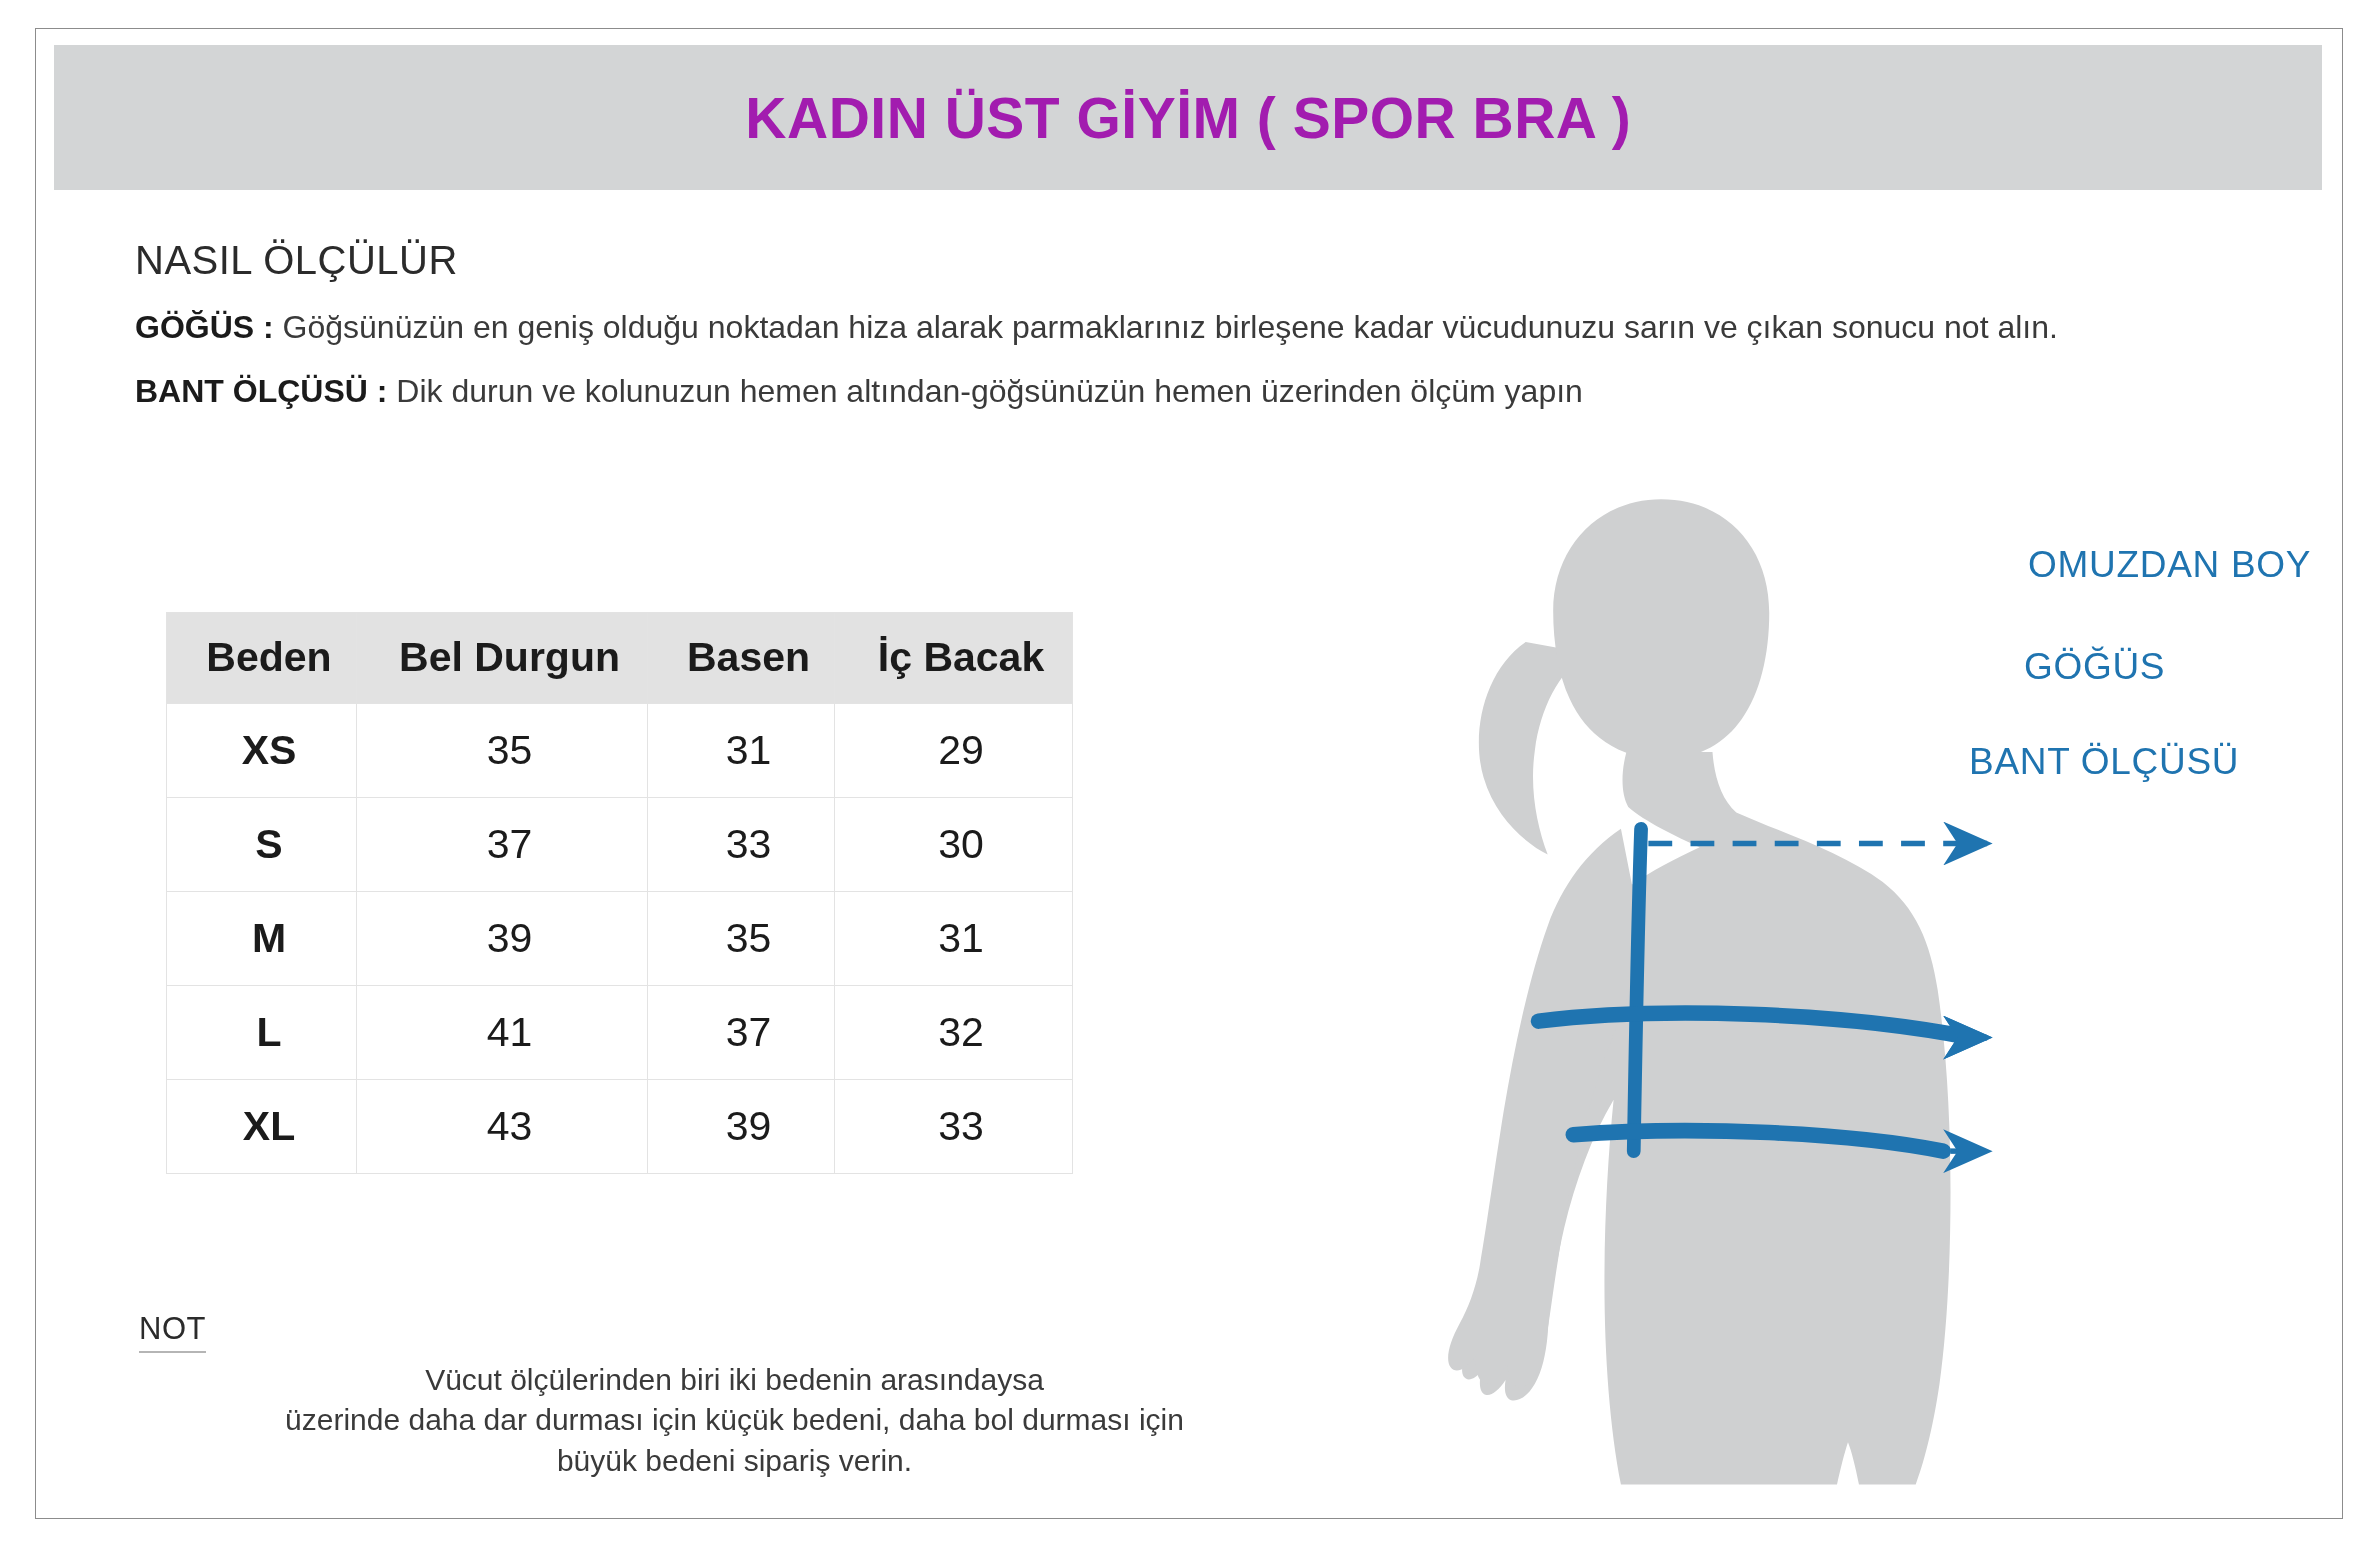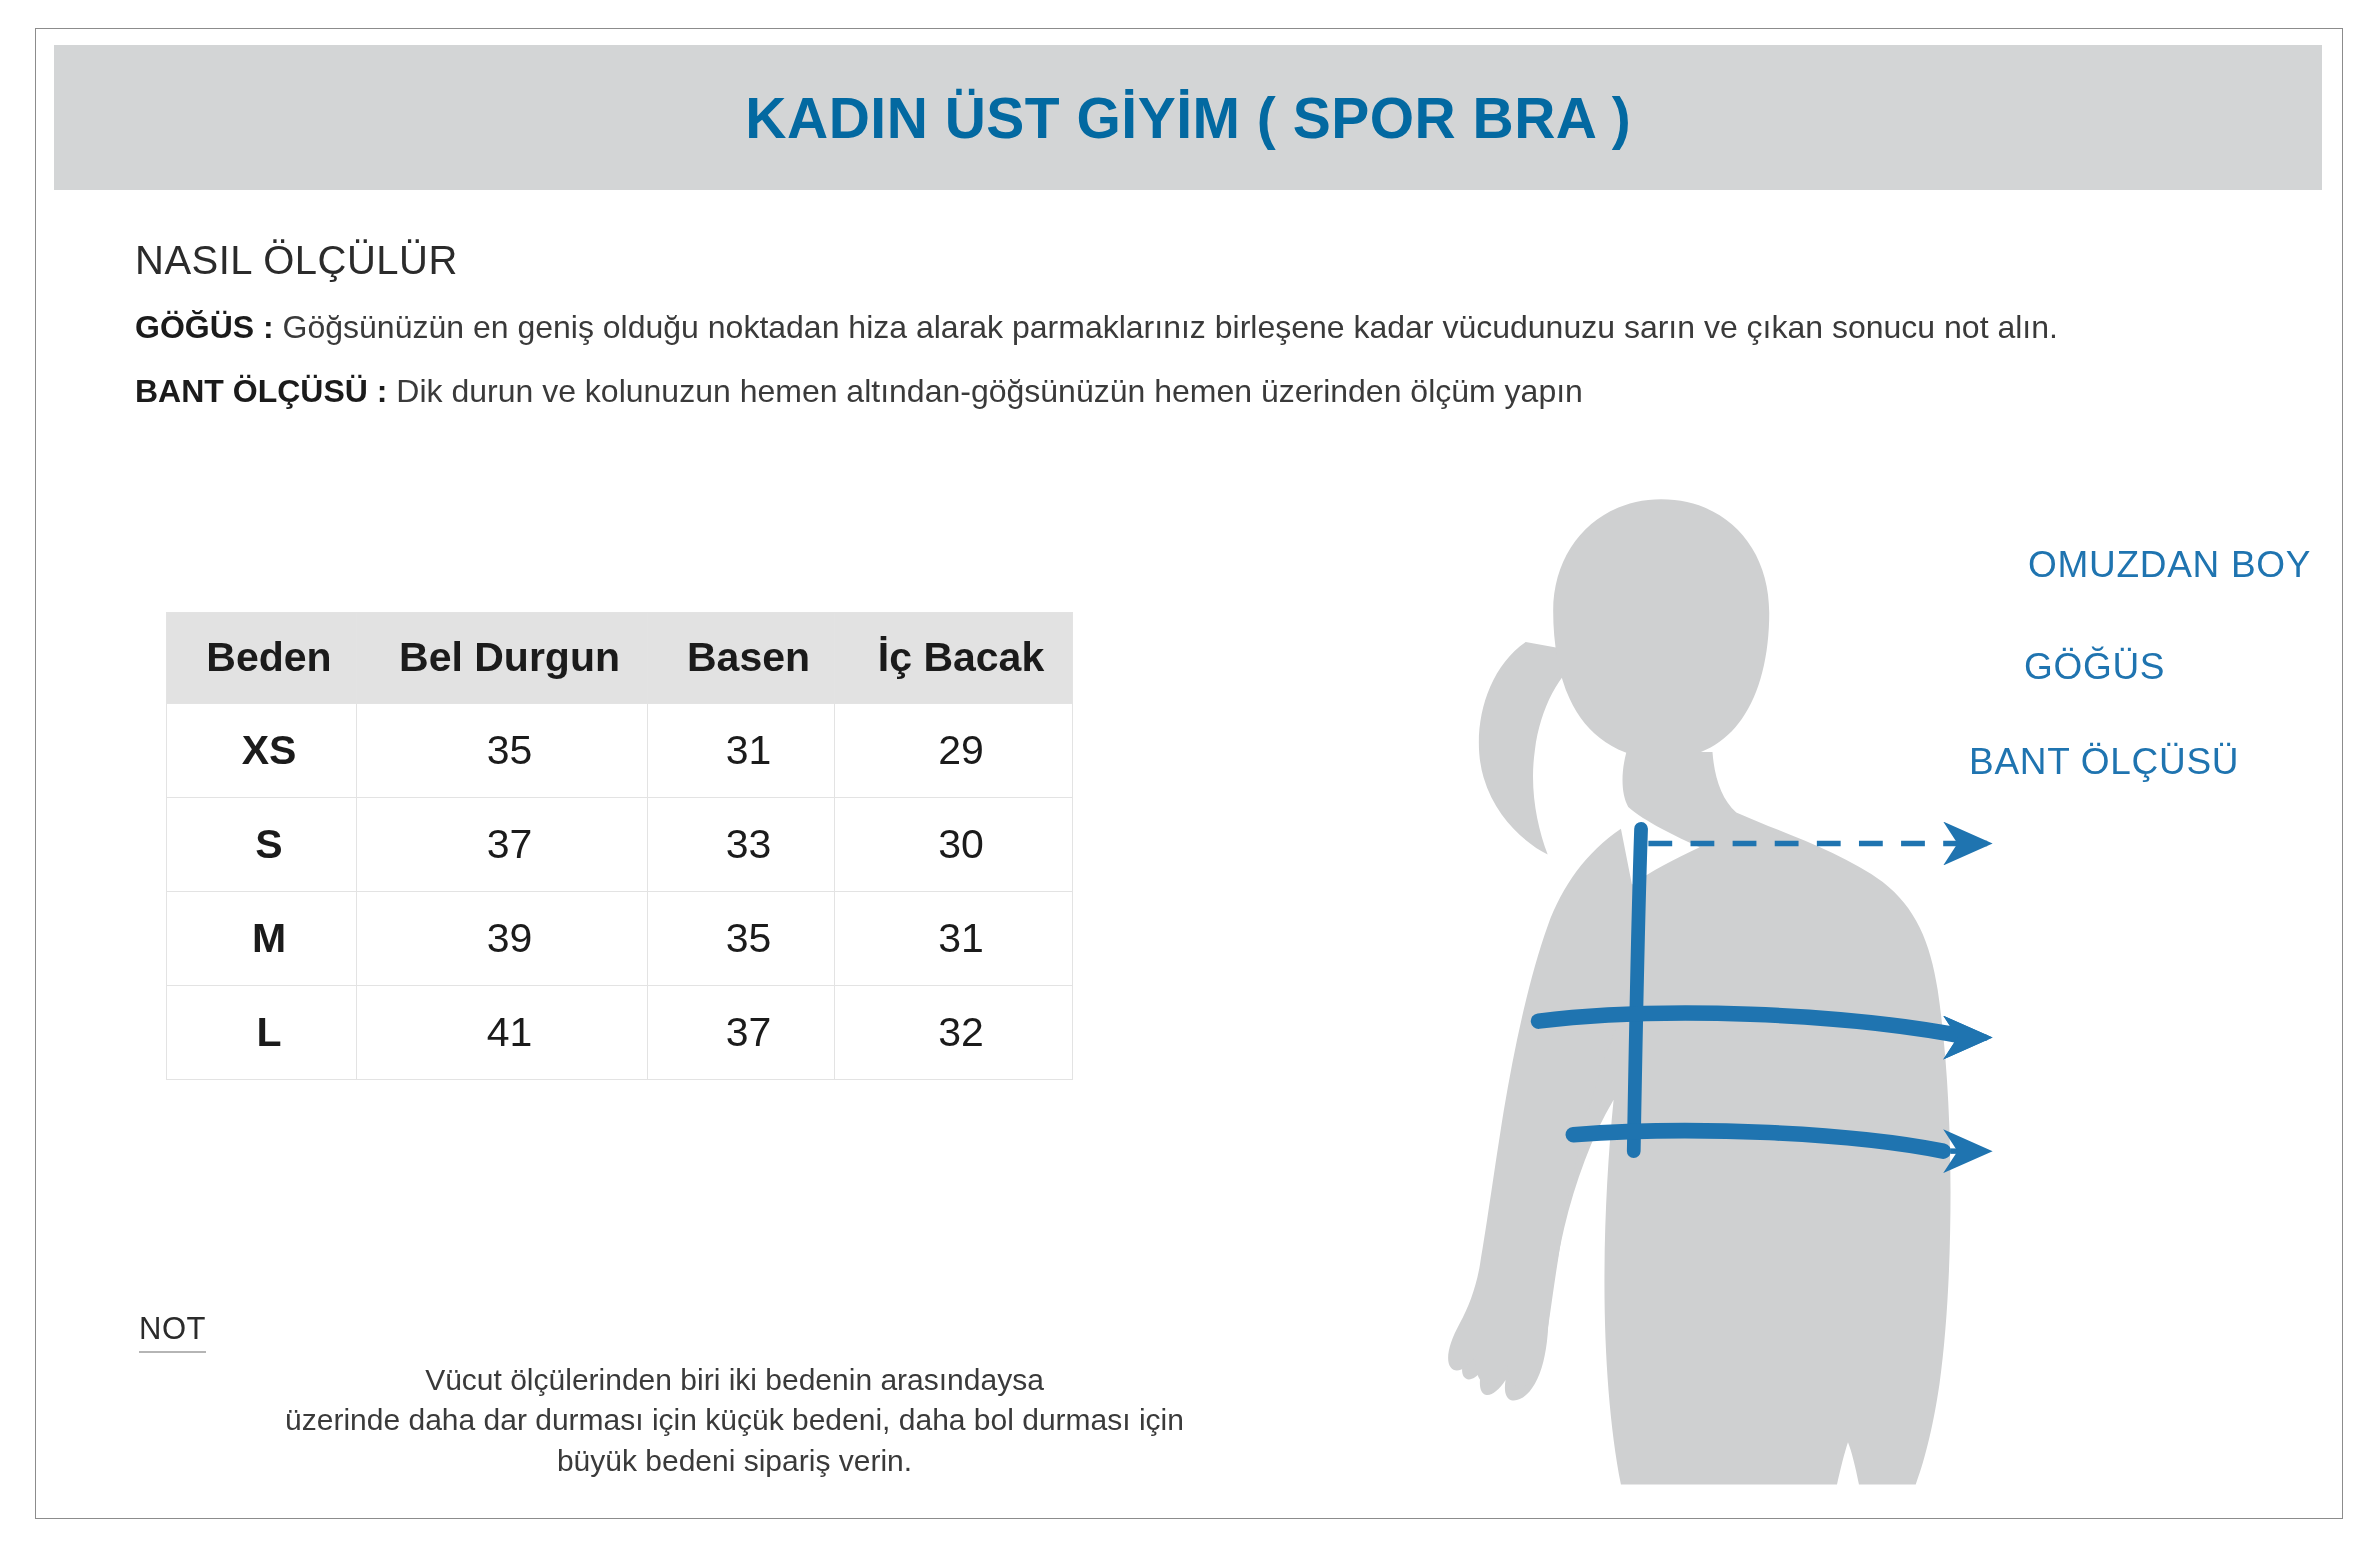--- a/index.html
+++ b/index.html
@@ -33,21 +33,21 @@
     width: 2268px;
     height: 145px;
     background: #d3d5d6;
     display: flex;
     align-items: center;
     justify-content: center;
   }
   .header-title {
     font-size: 57px;
     font-weight: 700;
-    color: #0369a1;
+    color: #a21caf;
     letter-spacing: 0.5px;
     white-space: nowrap;
   }
 
   
   .intro {
     position: absolute;
     left: 99px;
     top: 209px;
     width: 2106px;
@@ -198,20 +198,26 @@
         <td class="size-cell">M</td>
         <td>39</td>
         <td>35</td>
         <td>31</td>
       </tr>
       <tr>
         <td class="size-cell">L</td>
         <td>41</td>
         <td>37</td>
         <td>32</td>
+      </tr>
+      <tr>
+        <td class="size-cell">XL</td>
+        <td>43</td>
+        <td>39</td>
+        <td>33</td>
       </tr>
     </tbody>
   </table>
 
   <div class="note">
     <div class="note-title">NOT</div>
     <div class="note-body">
       <div>Vücut ölçülerinden biri iki bedenin arasındaysa</div>
       <div>üzerinde daha dar durması için küçük bedeni, daha bol durması için</div>
       <div>büyük bedeni sipariş verin.</div>

